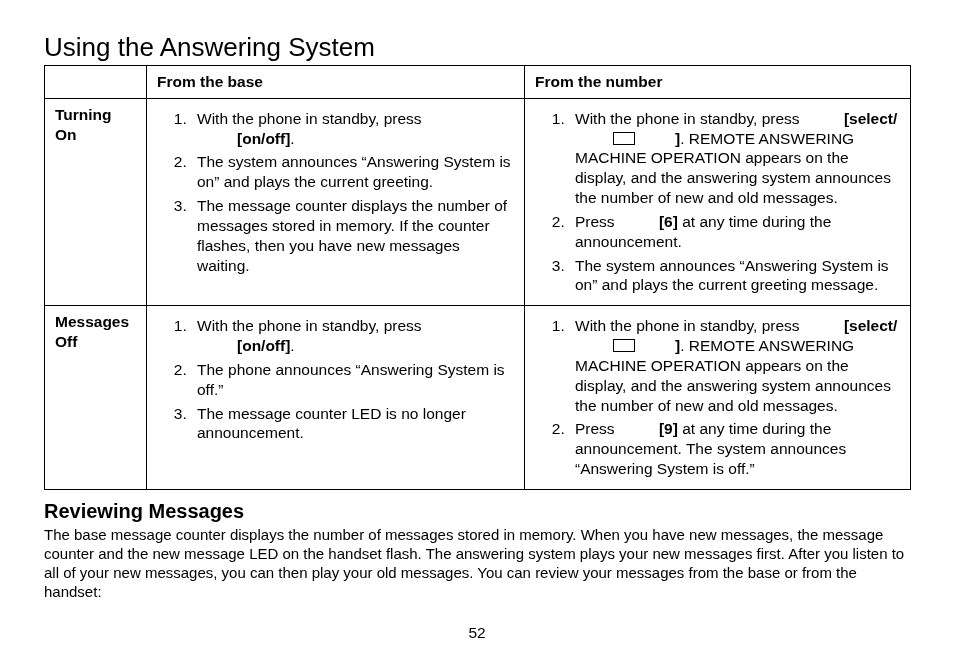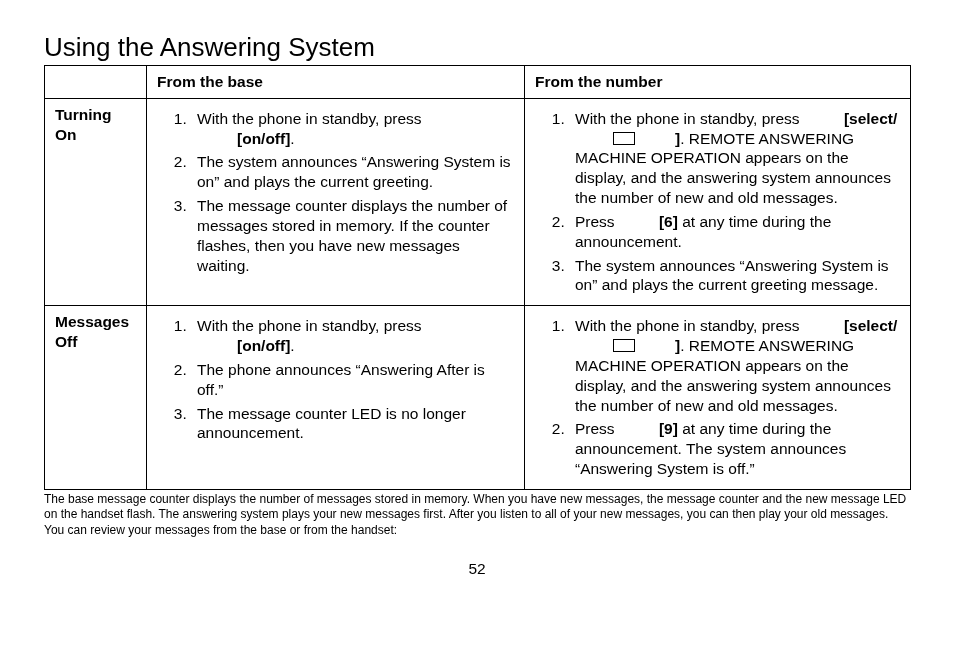--- a/index.html
+++ b/index.html
@@ -51,21 +51,21 @@
   }
   ol.steps {
     margin: 4px 0 4px 0;
     padding: 0 0 0 34px;
   }
   ol.steps li {
     padding-left: 6px;
     margin-bottom: 4px;
   }
   .para {
-    font-size: 12px;
+    font-size: 15px;
     line-height: 1.28;
     margin: 2px 0 0 0;
   }
   .page-number {
     text-align: center;
     font-size: 15.5px;
     margin-top: 22px;
   }
   .icon-rect {
     display: inline-block;
@@ -119,31 +119,32 @@
               <li>Press <b>[6]</b> at any time during the announcement.</li>
               <li>The system announces “Answering System is on” and plays the current greeting message.</li>
             </ol>
           </td>
         </tr>
         <tr>
           <td class="rowlabel">Messages Off</td>
           <td>
             <ol class="steps">
               <li>With the phone in standby, press <b>[on/off]</b>.</li>
-              <li>The phone announces “Answering After is off.”</li>
+              <li>The phone announces “Answering System is off.”</li>
               <li>The message counter LED is no longer announcement.</li>
             </ol>
           </td>
           <td>
             <ol class="steps">
               <li>With the phone in standby, press <b>[select/</b><b><span class="icon-rect"></span></b><b>]</b>. REMOTE ANSWERING MACHINE OPERATION appears on the display, and the answering system announces the number of new and old messages.</li>
               <li>Press <b>[9]</b> at any time during the announcement. The system announces “Answering System is off.”</li>
             </ol>
           </td>
         </tr>
       </tbody>
   </table>
 
+  <div class="h2" style="margin-top:10px;margin-bottom:0">Reviewing Messages</div>
   <p class="para">The base message counter displays the number of messages stored in memory. When you have new messages, the message counter and the new message LED on the handset flash. The answering system plays your new messages first. After you listen to all of your new messages, you can then play your old messages. You can review your messages from the base or from the handset:</p>
 
   <div class="page-number">52</div>
 
 </div>
 
 </body></html>

